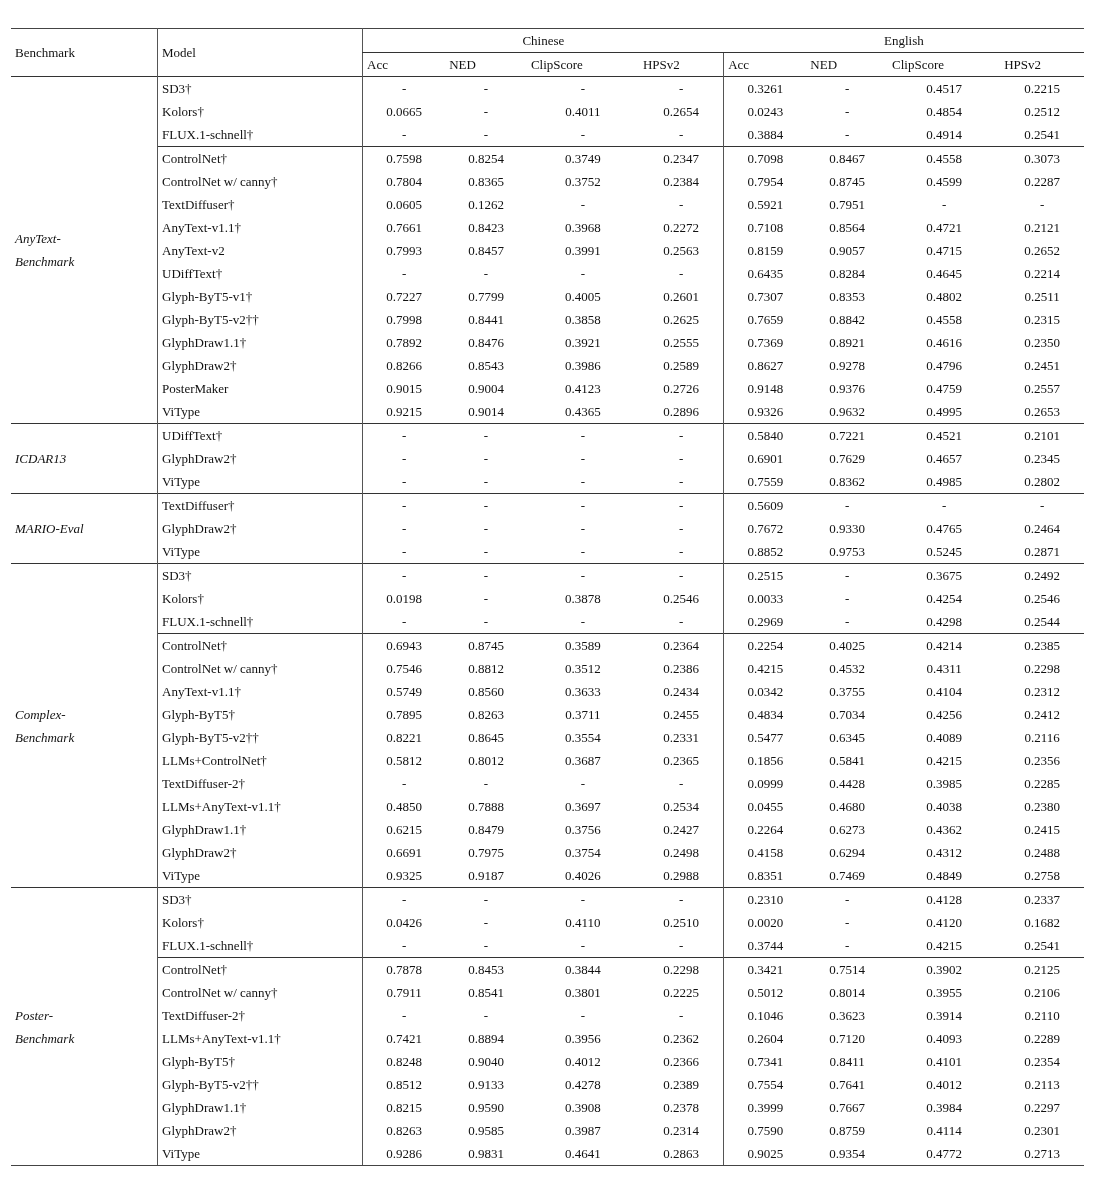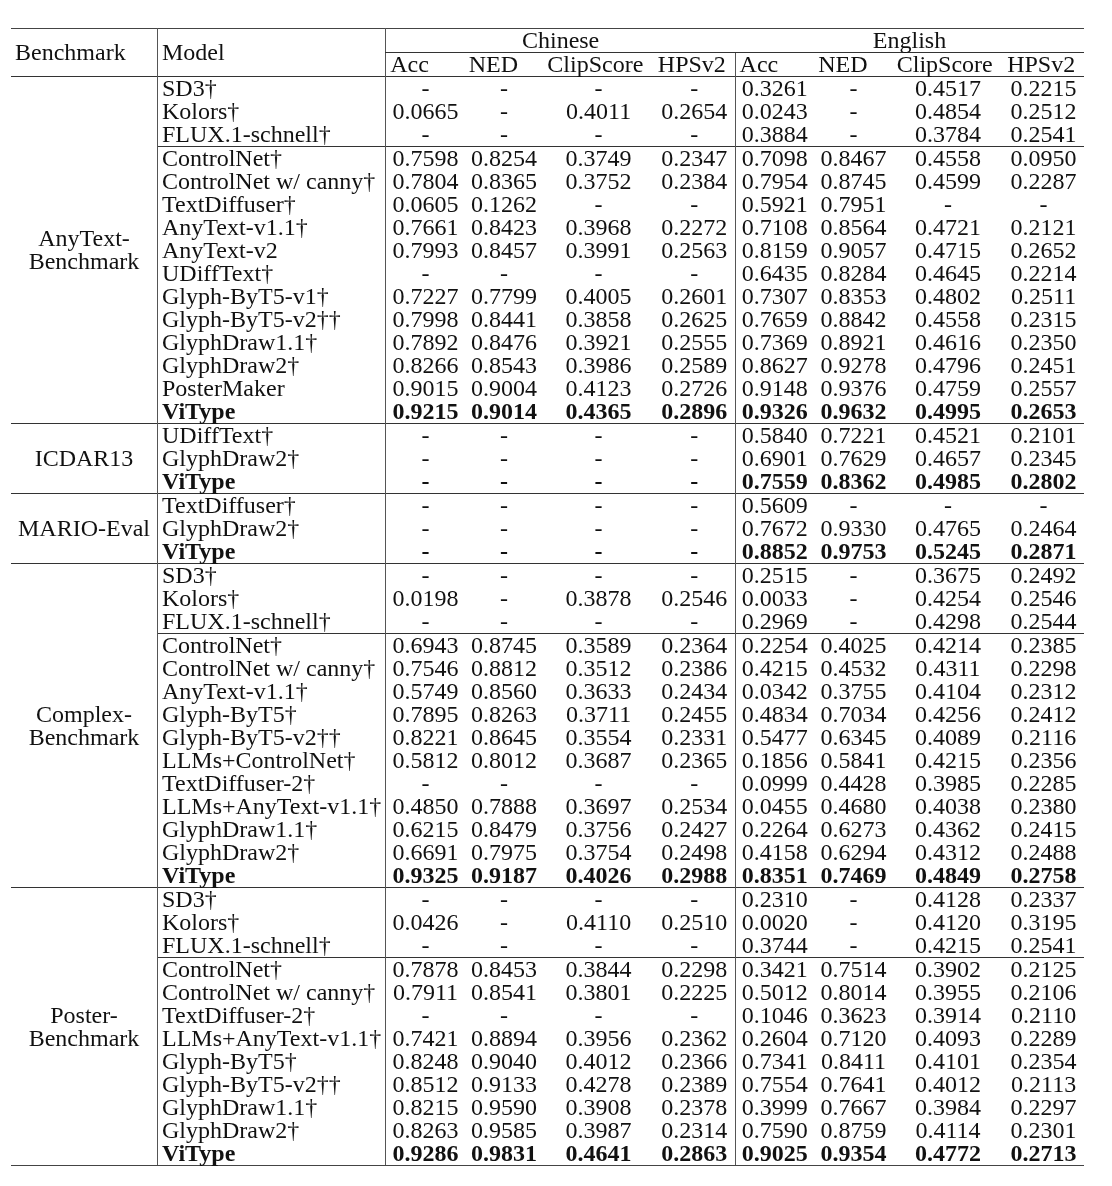--- a/index.html
+++ b/index.html
@@ -5,40 +5,40 @@
   html, body { margin: 0; padding: 0; background: #ffffff; }
   body {
     width: 1112px; height: 1186px; position: relative; overflow: hidden;
     font-family: "Liberation Serif", "DejaVu Serif", serif;
     color: #111;
   }
   table.results {
     position: absolute; left: 11px; top: 28px;
     width: 1073px;
     border-collapse: collapse;
-    font-size: 24px;
+    font-size: 13px;
     line-height: 23px;
   }
   table.results td, table.results th {
     padding: 0 4px; font-weight: normal; white-space: nowrap;
     vertical-align: middle;
   }
   .top-rule { border-top: 1.5px solid #444; }
   .bot-rule { border-bottom: 1.5px solid #444; }
   .grp-rule > td { border-top: 1.3px solid #333; }
   .sub-rule > td.m, .sub-rule > td.n { border-top: 1.3px solid #333; }
   .vline { border-left: 1.3px solid #555; }
   th.bench { text-align: left; width: 138px; padding-left: 12px; }
   th.model { text-align: left; width: 196px; padding-left: 10px; }
   th.lang { border-bottom: 1.3px solid #333; }
   th.metric { text-align: left; }
-  td.bcell { text-align: center; width: 138px; line-height: 23px; }
+  td.bcell { width: 138px; line-height: 23px; font-style: italic; }
   td.mcell { text-align: left; padding-left: 10px; }
   td.n { text-align: center; }
-  tr.bold td.mcell, tr.bold td.n { font-weight: bold; }
+  tr.bold td.mcell, tr.bold td.n { font-weight: normal; }
 </style>
 </head>
 <body>
 
 <table class="results">
   <thead>
     <tr class="top-rule">
       <th class="bench" rowspan="2">Benchmark</th>
       <th class="model vline" rowspan="2">Model</th>
       <th class="lang vline" colspan="4">Chinese</th>
@@ -83,33 +83,33 @@
         <td class="n">0.2512</td>
       </tr>
       <tr>
         <td class="mcell m vline">FLUX.1-schnell†</td>
         <td class="n vline">-</td>
         <td class="n">-</td>
         <td class="n">-</td>
         <td class="n">-</td>
         <td class="n vline">0.3884</td>
         <td class="n">-</td>
-        <td class="n">0.3784</td>
+        <td class="n">0.4914</td>
         <td class="n">0.2541</td>
       </tr>
       <tr class="sub-rule">
         <td class="mcell m vline">ControlNet†</td>
         <td class="n vline">0.7598</td>
         <td class="n">0.8254</td>
         <td class="n">0.3749</td>
         <td class="n">0.2347</td>
         <td class="n vline">0.7098</td>
         <td class="n">0.8467</td>
         <td class="n">0.4558</td>
-        <td class="n">0.0950</td>
+        <td class="n">0.3073</td>
       </tr>
       <tr>
         <td class="mcell m vline">ControlNet w/ canny†</td>
         <td class="n vline">0.7804</td>
         <td class="n">0.8365</td>
         <td class="n">0.3752</td>
         <td class="n">0.2384</td>
         <td class="n vline">0.7954</td>
         <td class="n">0.8745</td>
         <td class="n">0.4599</td>
@@ -472,21 +472,21 @@
       </tr>
       <tr>
         <td class="mcell m vline">Kolors†</td>
         <td class="n vline">0.0426</td>
         <td class="n">-</td>
         <td class="n">0.4110</td>
         <td class="n">0.2510</td>
         <td class="n vline">0.0020</td>
         <td class="n">-</td>
         <td class="n">0.4120</td>
-        <td class="n">0.3195</td>
+        <td class="n">0.1682</td>
       </tr>
       <tr>
         <td class="mcell m vline">FLUX.1-schnell†</td>
         <td class="n vline">-</td>
         <td class="n">-</td>
         <td class="n">-</td>
         <td class="n">-</td>
         <td class="n vline">0.3744</td>
         <td class="n">-</td>
         <td class="n">0.4215</td>

